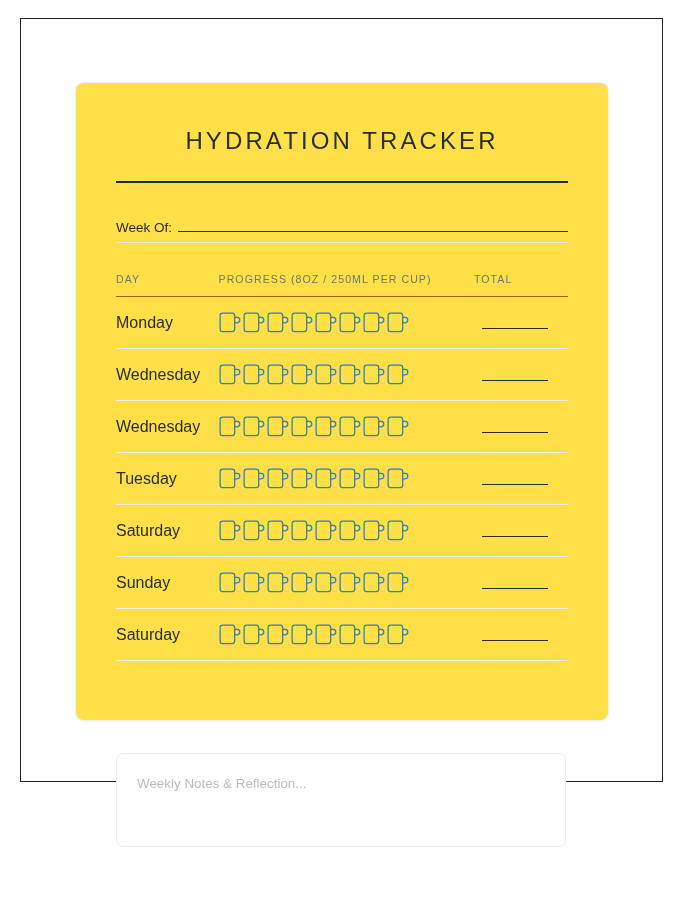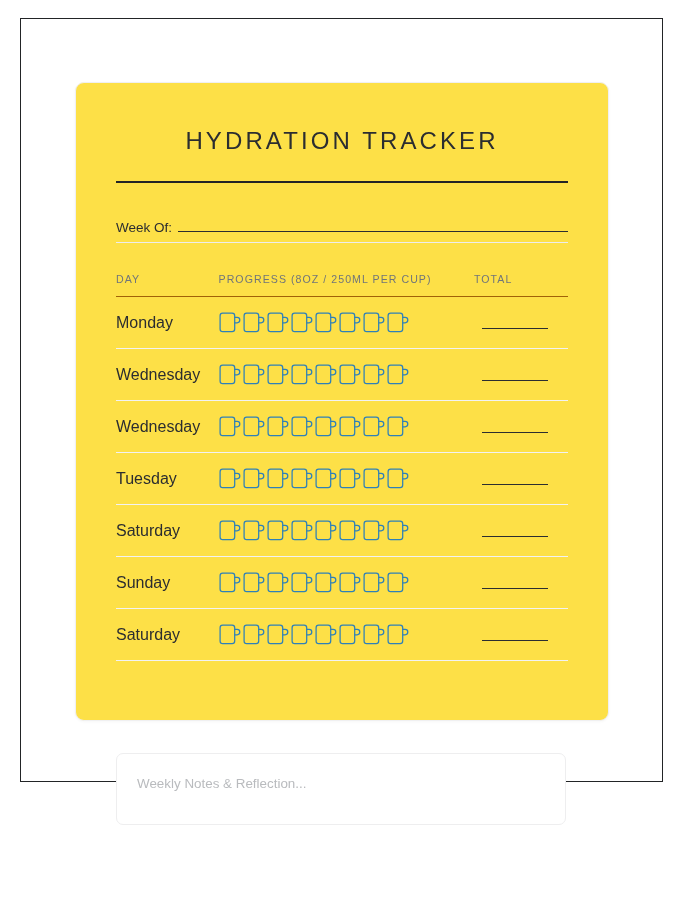--- a/index.html
+++ b/index.html
@@ -128,21 +128,21 @@
     border-bottom: 1.4px solid #2b2d30;
     margin-left: 8px;
   }
 
   
   .notes-box {
     position: absolute;
     left: 116px;
     top: 753px;
     width: 450px;
-    height: 72px;
+    height: 94px;
     background: #ffffff;
     border: 1px solid #eeeeef;
     border-radius: 7px;
     padding: 22px 20px;
     font-family: "Liberation Sans", sans-serif;
     font-size: 13.4px;
     color: #b9bbbe;
     resize: none;
     outline: none;
     overflow: hidden;

